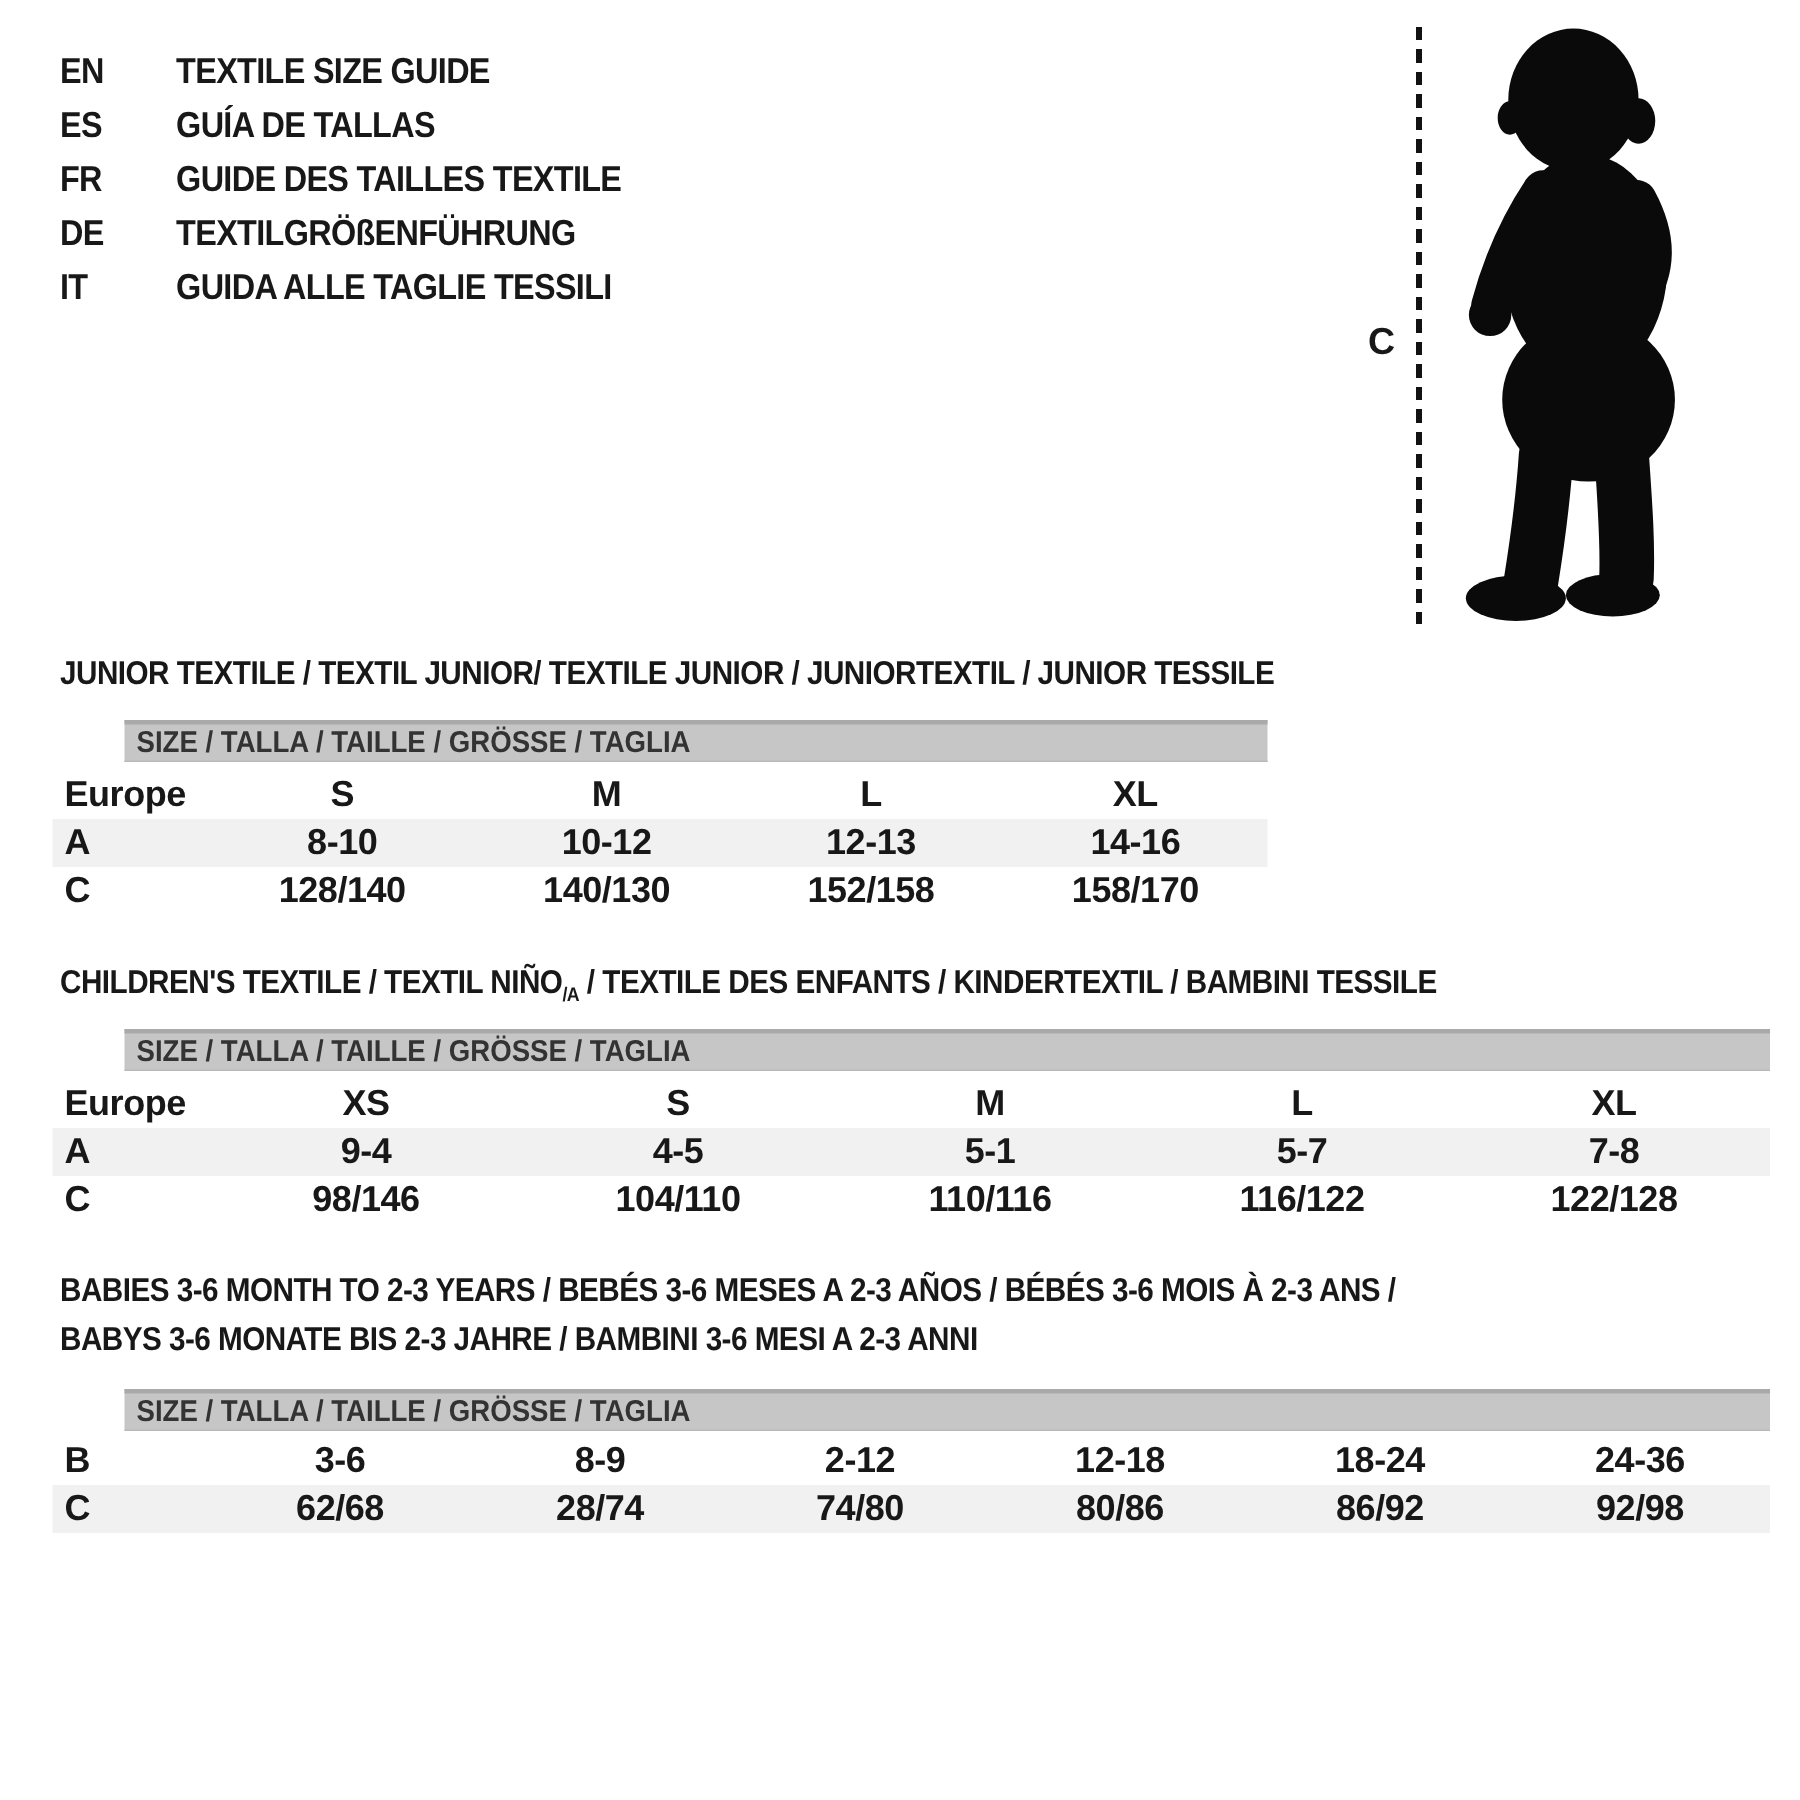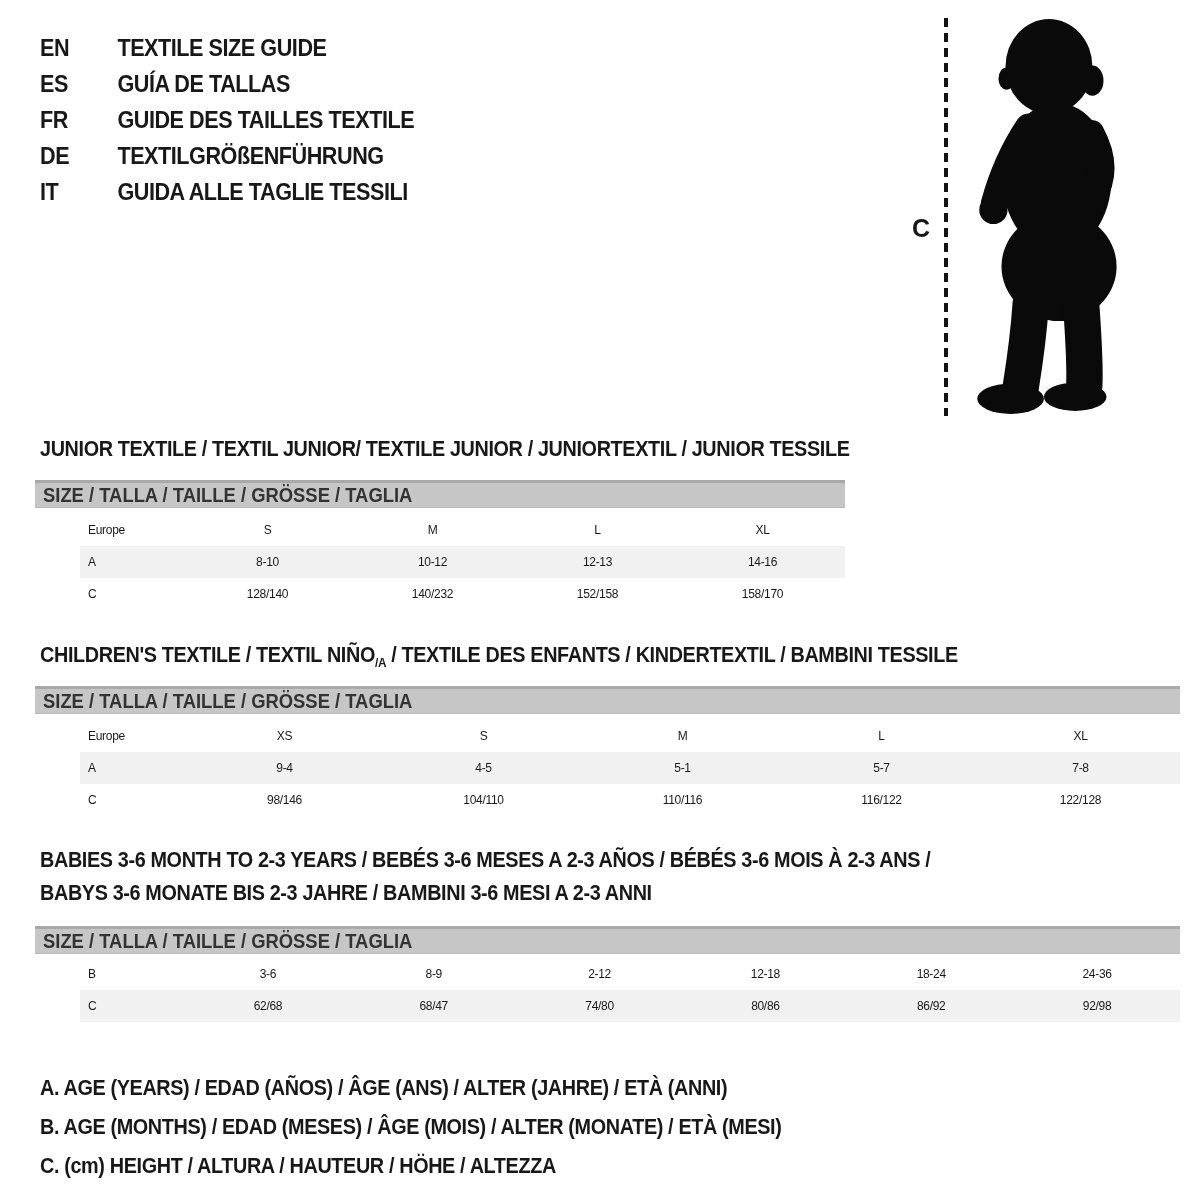--- a/index.html
+++ b/index.html
@@ -29,26 +29,26 @@
     letter-spacing:-0.4px; }
   .sec-title .sub { font-size:0.6em; position:relative; top:5px; font-weight:bold; }
   .two-line { line-height:33px; }
 
   
   .tbl { position:absolute; left:35px; }
   .tbl.w-junior { width:810px; }
   .tbl.w-full { width:1145px; }
   .size-bar { height:28px; background:#c6c6c6; border-top:3px solid #a9a9a9;
     border-bottom:1px solid #b9b9b9; display:flex; align-items:center;
-    padding-left:8px; font-weight:bold; font-size:20px; color:#333333; }
+    padding-left:8px; font-weight:bold; font-size:20px; color:#333333;margin-left:48px; }
   .size-bar span { display:inline-block; transform:scaleX(0.92);
     transform-origin:0 50%; white-space:nowrap; }
   .rows { margin-top:6px; }
-  .row { display:flex; height:32px; align-items:center; font-weight:normal;
-    font-size:12px; letter-spacing:-0.3px;margin-left:45px; }
+  .row { display:flex; height:32px; align-items:center; font-weight:bold;
+    font-size:24px; letter-spacing:-0.3px; }
   .row.shade { background:#f1f1f1; }
   .cell { flex:1; text-align:center; }
   .cell.label { flex:0 0 105px; text-align:left; padding-left:8px; }
 
   
   .legend { position:absolute; left:40px; top:1068px; }
   .legend-line { height:39px; display:flex; align-items:center; font-weight:bold;
     font-size:22px; letter-spacing:-0.4px; }
 </style>
 </head>
@@ -114,21 +114,21 @@
       <div class="row shade">
         <span class="cell label">A</span>
         <span class="cell">8-10</span>
         <span class="cell">10-12</span>
         <span class="cell">12-13</span>
         <span class="cell">14-16</span>
       </div>
       <div class="row">
         <span class="cell label">C</span>
         <span class="cell">128/140</span>
-        <span class="cell">140/232</span>
+        <span class="cell">140/130</span>
         <span class="cell">152/158</span>
         <span class="cell">158/170</span>
       </div>
     </div>
   </section>
 
   <h2 class="sec-title cond" style="top:642px;"><span>CHILDREN'S TEXTILE / TEXTIL NIÑO</span><span class="sub">/A</span><span> / TEXTILE DES ENFANTS / KINDERTEXTIL / BAMBINI TESSILE</span></h2>
   <section class="tbl w-full" style="top:686px;">
     <div class="size-bar">
       <span>SIZE / TALLA / TAILLE / GRÖSSE / TAGLIA</span>
@@ -173,28 +173,23 @@
         <span class="cell">3-6</span>
         <span class="cell">8-9</span>
         <span class="cell">2-12</span>
         <span class="cell">12-18</span>
         <span class="cell">18-24</span>
         <span class="cell">24-36</span>
       </div>
       <div class="row shade">
         <span class="cell label">C</span>
         <span class="cell">62/68</span>
-        <span class="cell">68/47</span>
+        <span class="cell">28/74</span>
         <span class="cell">74/80</span>
         <span class="cell">80/86</span>
         <span class="cell">86/92</span>
         <span class="cell">92/98</span>
       </div>
     </div>
   </section>
 
-  <section class="legend">
-    <div class="legend-line cond">A. AGE (YEARS) / EDAD (AÑOS) / ÂGE (ANS) / ALTER (JAHRE) / ETÀ (ANNI)</div>
-    <div class="legend-line cond">B. AGE (MONTHS) / EDAD (MESES) / ÂGE (MOIS) / ALTER (MONATE) / ETÀ (MESI)</div>
-    <div class="legend-line cond">C. (cm) HEIGHT / ALTURA / HAUTEUR / HÖHE / ALTEZZA</div>
-  </section>
 
 </div>
 
 </body></html>

